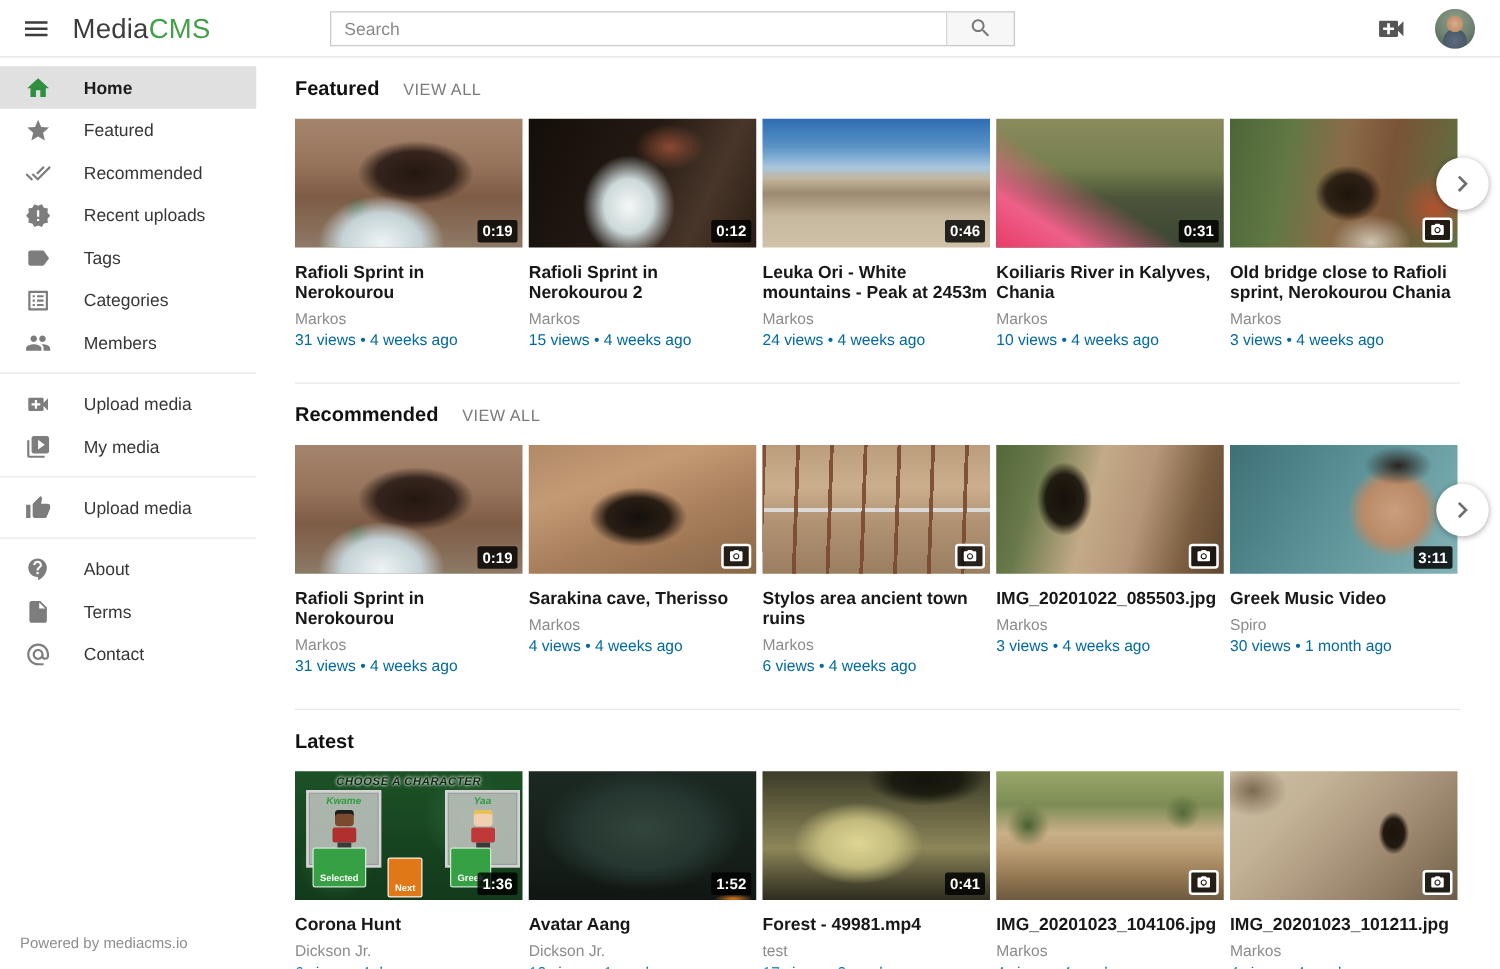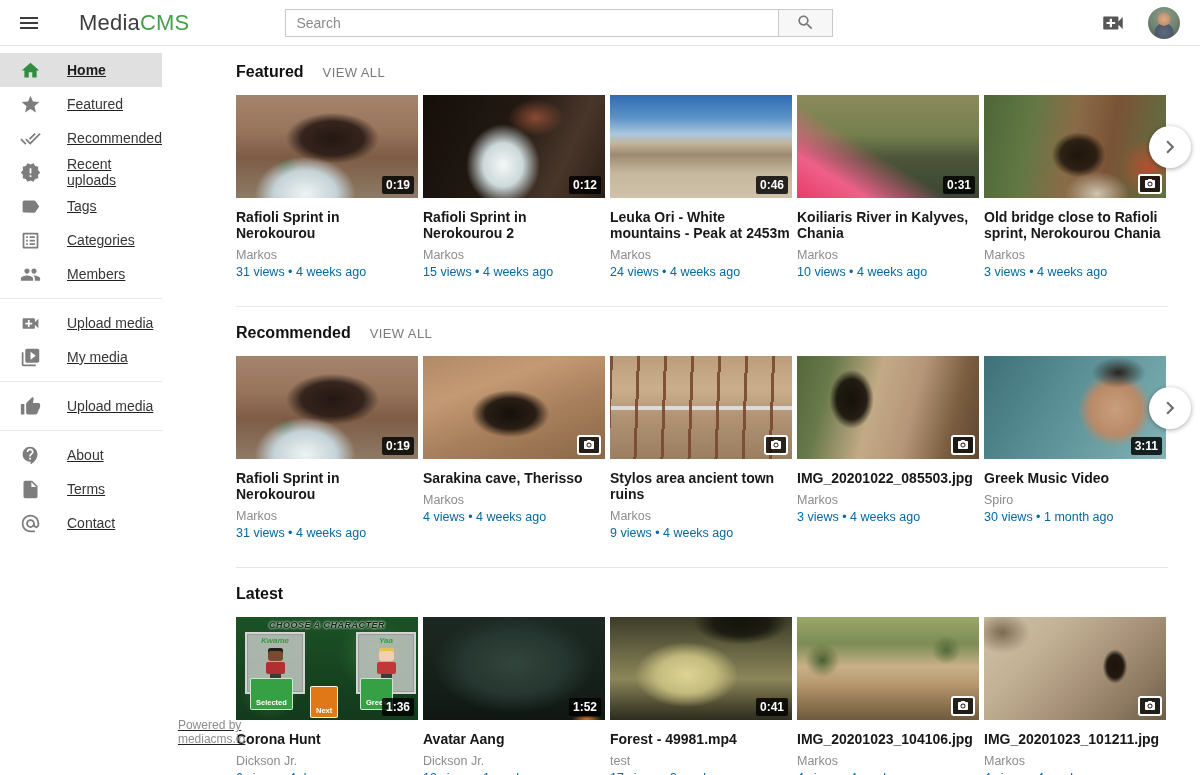--- a/index.html
+++ b/index.html
@@ -15,21 +15,21 @@
   svg { display: block; width: 100%; height: 100%; }
 
   
   .topbar {
     position: fixed; top: 0; left: 0; right: 0; height: 46px;
     background: #fff; border-bottom: 1px solid #e4e4e4;
     display: flex; align-items: center; z-index: 10;
   }
   .icon-btn { background: none; border: none; cursor: pointer; padding: 0; }
   .menu-btn { width: 24px; height: 24px; margin-left: 17px; color: #3c3c3c; }
-  .logo { margin-left: 38px; font-size: 22px; letter-spacing: .2px; cursor: pointer; }
+  .logo { margin-left: 17px; font-size: 22px; letter-spacing: .2px; cursor: pointer; }
   .logo-media { color: #3d3d3d; }
   .logo-cms { color: var(--brand-green); }
   .search-wrap { display: flex; margin-left: 96px; }
   .search-input {
     width: 494px; height: 28px; border: 1px solid #c9c9c9; background: #fff;
     font-size: 14px; padding: 0 10px; outline: none; color: #333;
   }
   .search-input::placeholder { color: #8a8a8a; }
   .search-btn {
     width: 54px; height: 28px; border: 1px solid #c9c9c9; border-left: none;
@@ -41,22 +41,22 @@
   .avatar {
     width: 32px; height: 32px; border-radius: 50%; border: none; cursor: pointer;
     background:
       radial-gradient(circle 9px at 50% 38%, #d8ad8c 0%, #c1906c 70%, rgba(0,0,0,0) 75%),
       radial-gradient(circle 13px at 50% 80%, #5d6b7e 0%, #4a5868 70%, rgba(0,0,0,0) 75%),
       radial-gradient(circle at 50% 30%, #8fa08a 0%, #6e8070 55%, #48584e 100%);
   }
 
   
   .sidebar {
-    position: fixed; top: 46px; left: 0; bottom: 15px; width: 205px;
-    background: #fff; display: flex; z-index: 5; text-decoration: underline;
+    position: fixed; top: 46px; left: 0; bottom: 0; width: 205px;
+    background: #fff; display: flex; flex-direction: column; z-index: 5;
   }
   .nav-group { padding: 7px 0; border-bottom: 1px solid #e7e7e7; }
   .nav-group:last-of-type { border-bottom: none; }
   .nav-item { display: flex; align-items: center; height: 34px; padding-left: 20px; cursor: pointer; }
   .nav-item.active { background: #e0e0e0; }
   .nav-icon { width: 21px; height: 21px; color: #7d7d7d; margin-right: 26px; flex: 0 0 auto; }
   .nav-item.active .nav-icon { color: var(--icon-green); }
   .nav-label { font-size: 14px; color: #363636; }
   .nav-item.active .nav-label { font-weight: 700; color: #1d1d1d; }
   .sidebar-footer { margin-top: auto; padding: 15px 16px 14px; font-size: 12px; color: #8d8d8d; }
@@ -433,21 +433,21 @@
       <span class="badge-image">
         <span class="ico">
                 <svg viewBox="0 0 24 24">
                   <path d="M12 15.2a3.2 3.2 0 1 0 0-6.4 3.2 3.2 0 0 0 0 6.4zM9 2L7.17 4H4c-1.1 0-2 .9-2 2v12c0 1.1.9 2 2 2h16c1.1 0 2-.9 2-2V6c0-1.1-.9-2-2-2h-3.17L15 2H9zm3 15c-2.76 0-5-2.24-5-5s2.24-5 5-5 5 2.24 5 5-2.24 5-5 5z" fill="currentColor"></path>
                 </svg>
               </span>
       </span>
     </div>
     <h3 class="card-title">Stylos area ancient town ruins</h3>
     <div class="card-author">Markos</div>
-    <div class="card-meta">9 views • 4 weeks ago</div>
+    <div class="card-meta">6 views • 4 weeks ago</div>
   </article>
         <article class="card">
     <div class="thumb thumb--stone-arch-ruin">
 
       <span class="badge-image">
         <span class="ico">
                 <svg viewBox="0 0 24 24">
                   <path d="M12 15.2a3.2 3.2 0 1 0 0-6.4 3.2 3.2 0 0 0 0 6.4zM9 2L7.17 4H4c-1.1 0-2 .9-2 2v12c0 1.1.9 2 2 2h16c1.1 0 2-.9 2-2V6c0-1.1-.9-2-2-2h-3.17L15 2H9zm3 15c-2.76 0-5-2.24-5-5s2.24-5 5-5 5 2.24 5 5-2.24 5-5 5z" fill="currentColor"></path>
                 </svg>
               </span>

